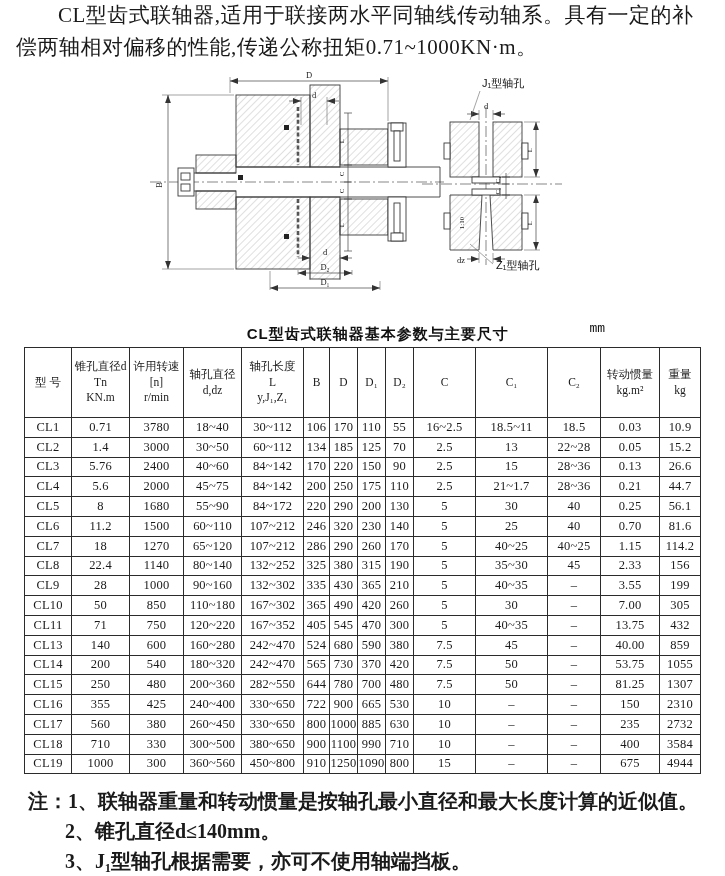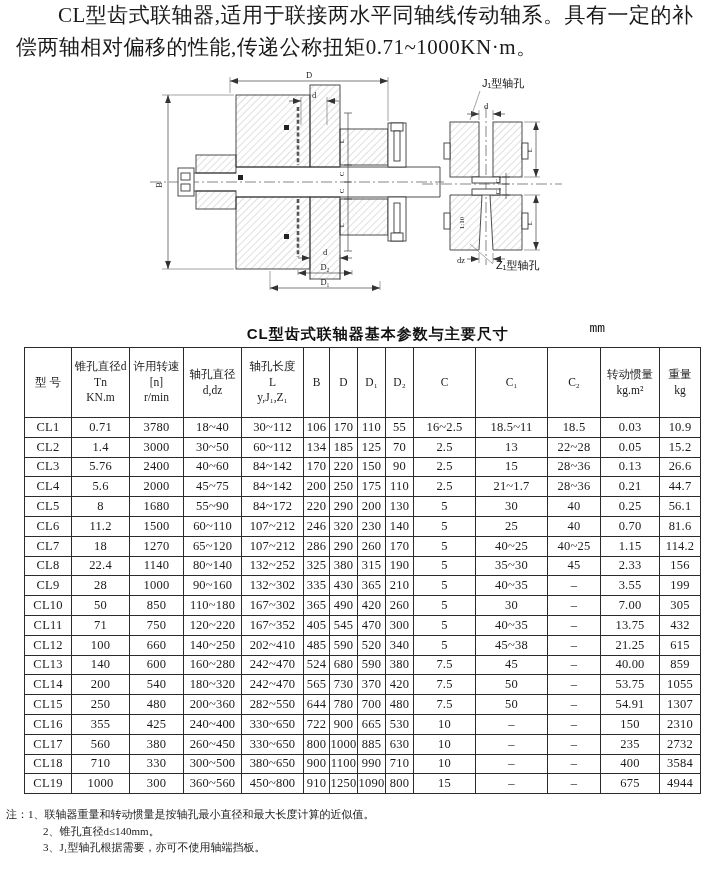--- a/index.html
+++ b/index.html
@@ -39,21 +39,21 @@
   }
   table.params th, table.params td {
     border:1px solid #2b2b2b; text-align:center; vertical-align:middle;
     padding:0; overflow:hidden;
   }
   table.params th {
     font-weight:normal; font-size:11.5px; line-height:1.35;
     white-space:pre-line; height:70px;
   }
   table.params td { font-size:12.5px; height:19.8px; letter-spacing:0.2px; }
-  .notes { margin:12px 0 0 6px; font-size:11px; line-height:1.5; }
+  .notes { margin:12px 0 0 28px; font-size:20px; line-height:1.5;font-weight:bold; }
   .note-line { white-space:nowrap; }
   .note-line.indented { padding-left:37px; }
 </style>
 </head>
 <body>
 
 <p class="intro">CL型齿式联轴器,适用于联接两水平同轴线传动轴系。具有一定的补偿两轴相对偏移的性能,传递公称扭矩0.71~1000KN·m。</p>
 
 <div class="drawing-wrap">
 <svg width="472" height="244" viewBox="0 0 472 244">
@@ -425,36 +425,20 @@
         <td>545</td>
         <td>470</td>
         <td>300</td>
         <td>5</td>
         <td>40~35</td>
         <td>–</td>
         <td>13.75</td>
         <td>432</td>
       </tr>
       <tr>
-        <td>CL12</td>
-        <td>100</td>
-        <td>660</td>
-        <td>140~250</td>
-        <td>202~410</td>
-        <td>485</td>
-        <td>590</td>
-        <td>520</td>
-        <td>340</td>
-        <td>5</td>
-        <td>45~38</td>
-        <td>–</td>
-        <td>21.25</td>
-        <td>615</td>
-      </tr>
-      <tr>
         <td>CL13</td>
         <td>140</td>
         <td>600</td>
         <td>160~280</td>
         <td>242~470</td>
         <td>524</td>
         <td>680</td>
         <td>590</td>
         <td>380</td>
         <td>7.5</td>
@@ -485,21 +469,21 @@
         <td>480</td>
         <td>200~360</td>
         <td>282~550</td>
         <td>644</td>
         <td>780</td>
         <td>700</td>
         <td>480</td>
         <td>7.5</td>
         <td>50</td>
         <td>–</td>
-        <td>54.91</td>
+        <td>81.25</td>
         <td>1307</td>
       </tr>
       <tr>
         <td>CL16</td>
         <td>355</td>
         <td>425</td>
         <td>240~400</td>
         <td>330~650</td>
         <td>722</td>
         <td>900</td>

